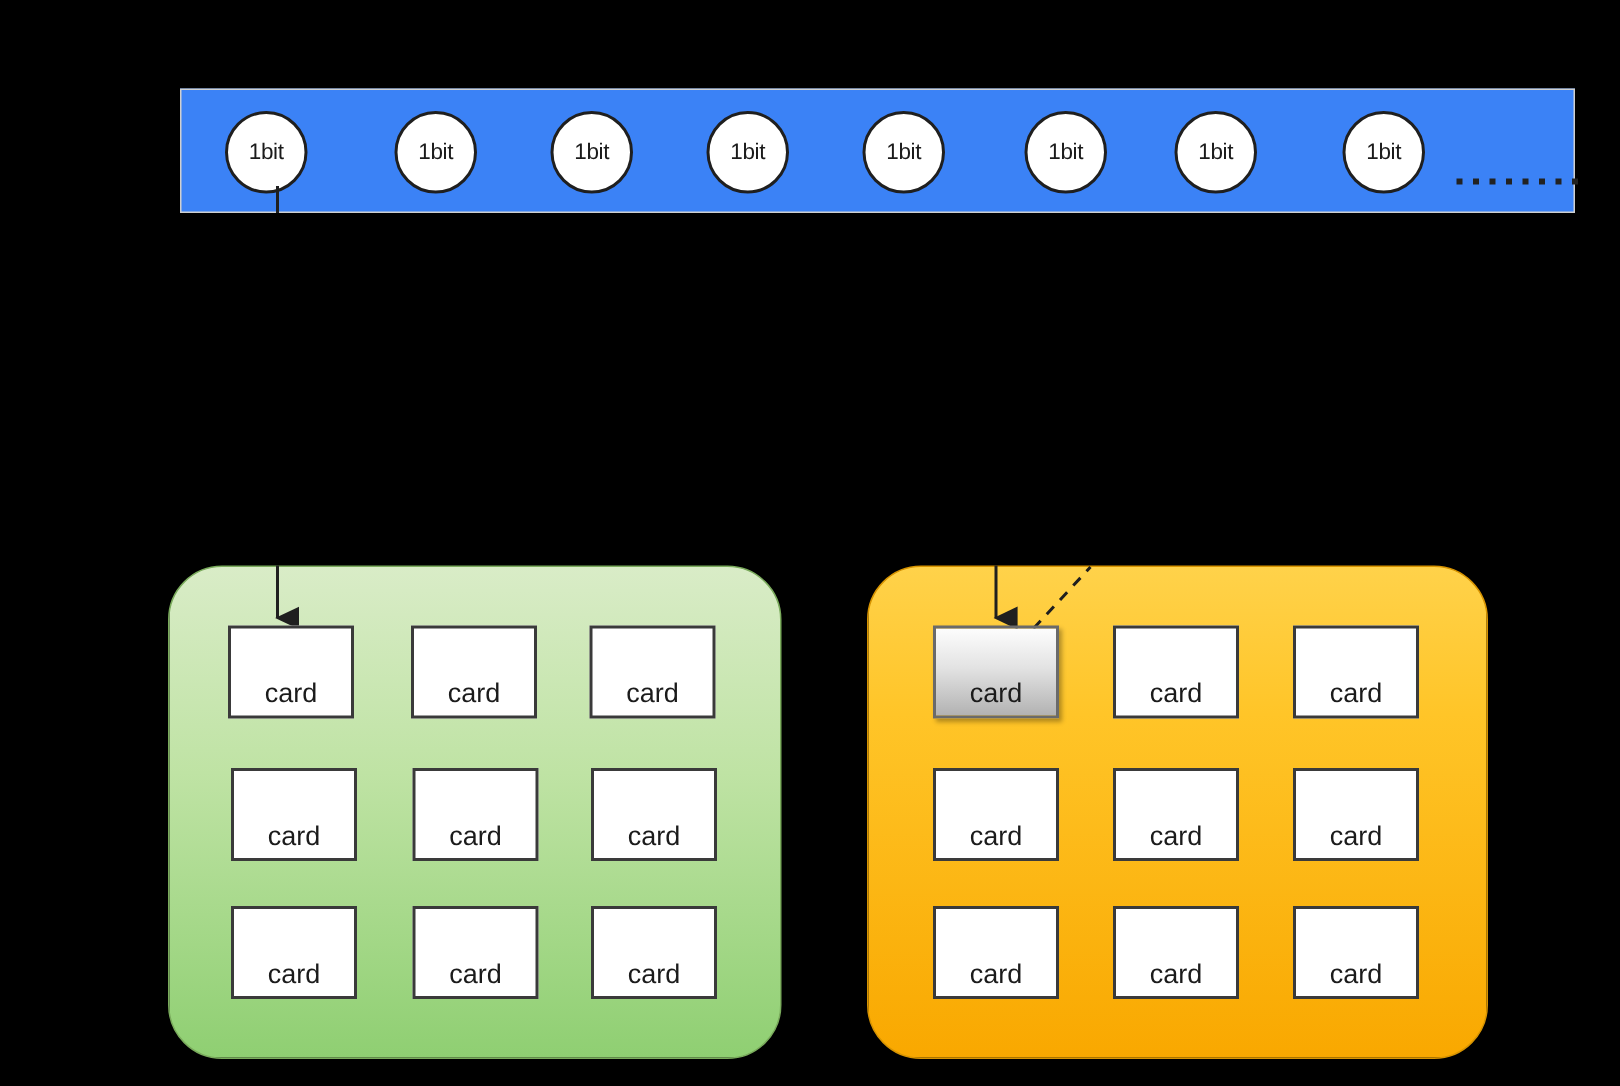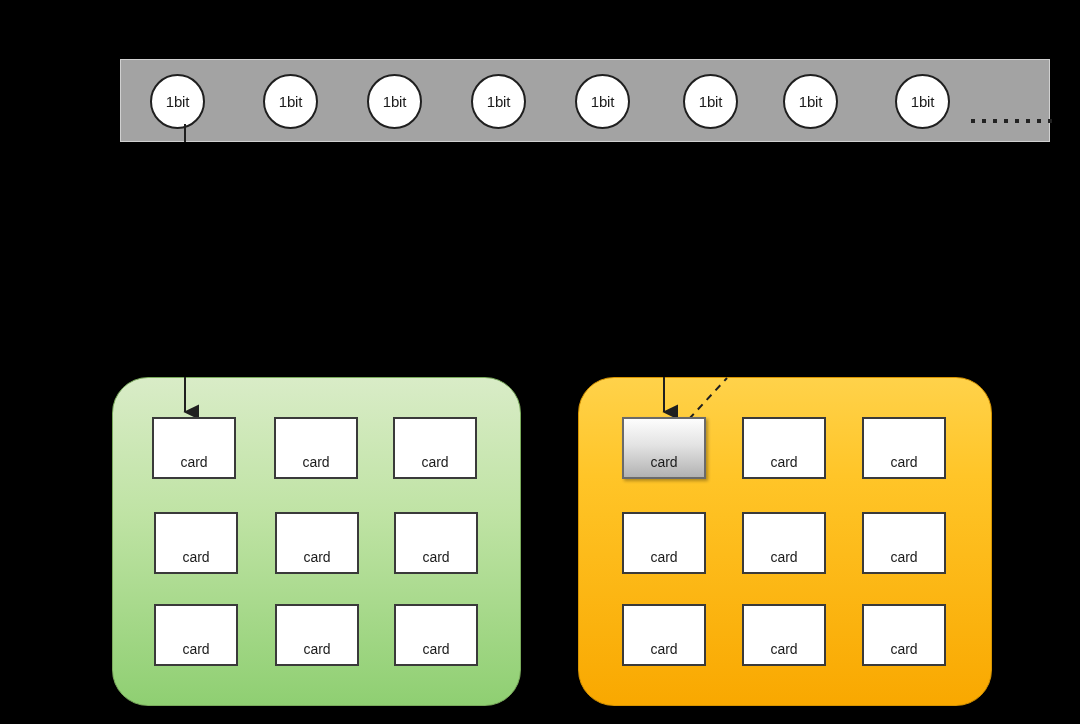--- a/index.html
+++ b/index.html
@@ -19,21 +19,21 @@
     overflow: hidden;
   }
 
   
   #bit-strip {
     position: absolute;
     left: 120px;
     top: 59px;
     width: 930px;
     height: 83px;
-    background: #a3a3a3;
+    background: #3b82f6;
     border: 1px solid #d0d0d0;
     box-sizing: border-box;
   }
   .bit-circle {
     position: absolute;
     top: 14px;
     width: 55px;
     height: 55px;
     border: 2px solid #1f1f1f;
     border-radius: 50%;
@@ -104,21 +104,21 @@
     width: 84px;
     height: 62px;
     background: #ffffff;
     border: 2px solid #3a3a3a;
     box-sizing: border-box;
     display: flex;
     align-items: center;
     justify-content: center;
   }
   .card span {
-    font-size: 14px;
+    font-size: 18px;
     color: #1b1b1b;
     line-height: 1;
     margin-top: 28px;
   }
   .card.selected {
     background: linear-gradient(180deg, #fdfdfd 0%, #e3e3e3 45%, #b2b2b2 100%);
     border-color: #6a6a6a;
     box-shadow: 2px 2px 3px rgba(0,0,0,0.3);
   }
 

